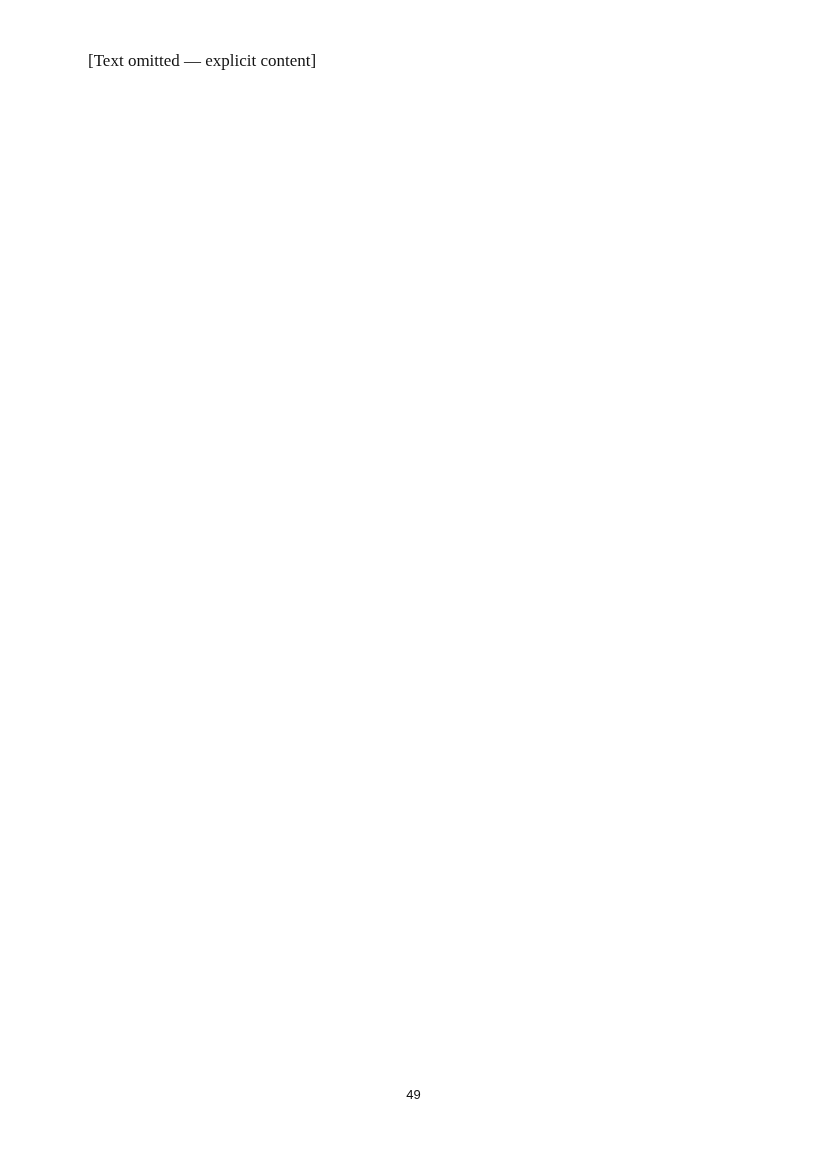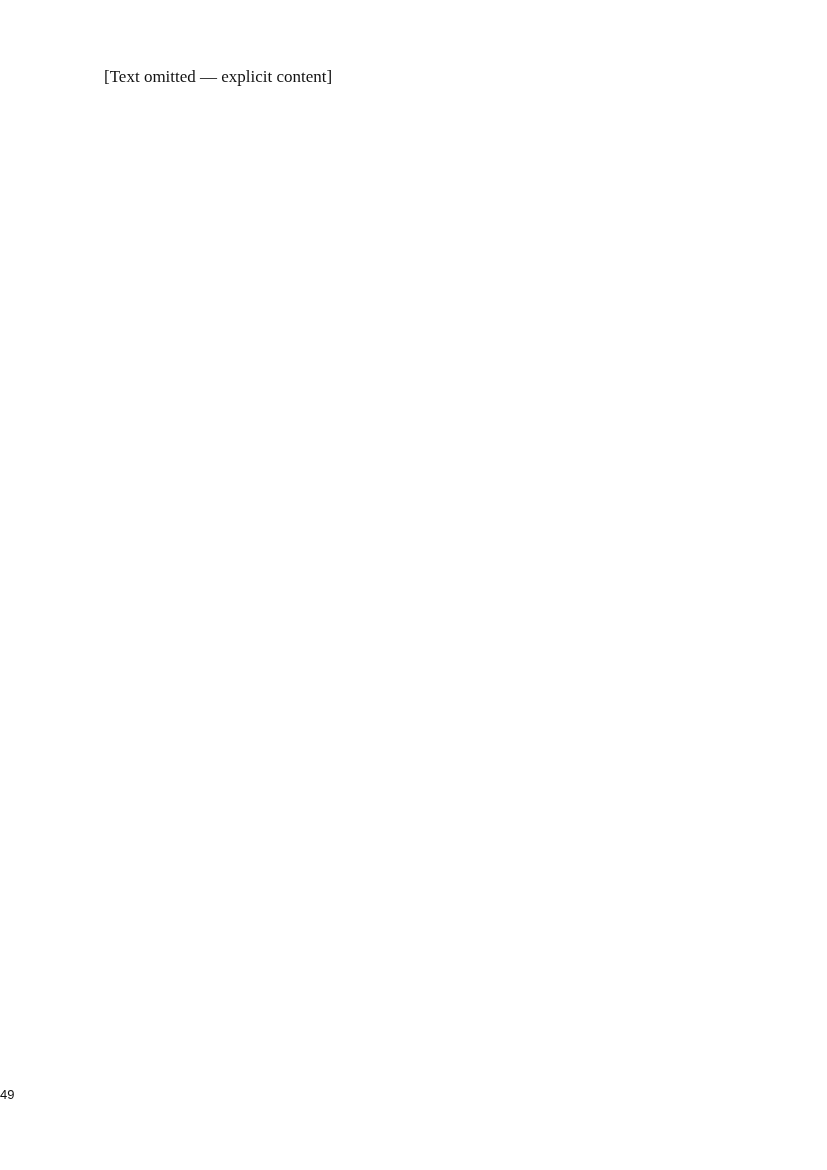--- a/index.html
+++ b/index.html
@@ -1,19 +1,19 @@
 <!DOCTYPE html>
 <html><head>
   <meta charset="utf-8">
   <style>
     html, body { margin: 0; padding: 0; background: #ffffff; }
     body { width: 827px; height: 1170px; position: relative; font-family: "Liberation Serif", serif; color: #111; }
     .page { position: absolute; left: 50px; top: 50px; width: 727px; }
-    .para { font-size: 17px; line-height: 21.5px; text-align: justify; text-indent: 38px; margin: 16px; }
-    .page-number { position: absolute; top: 1087px; left: 0; width: 827px; font-family: "Liberation Sans", sans-serif; font-size: 13px; }
+    .para { font-size: 17px; line-height: 21.5px; text-align: justify; text-indent: 38px; margin: 0; }
+    .page-number { position: absolute; top: 1087px; left: 0; width: 827px; text-align: center; font-family: "Liberation Sans", sans-serif; font-size: 13px; }
   </style>
 </head>
 <body>
 
 <div class="page">
   <p class="para">[Text omitted — explicit content]</p>
 </div>
 <div class="page-number">49</div>
 
 </body></html>

